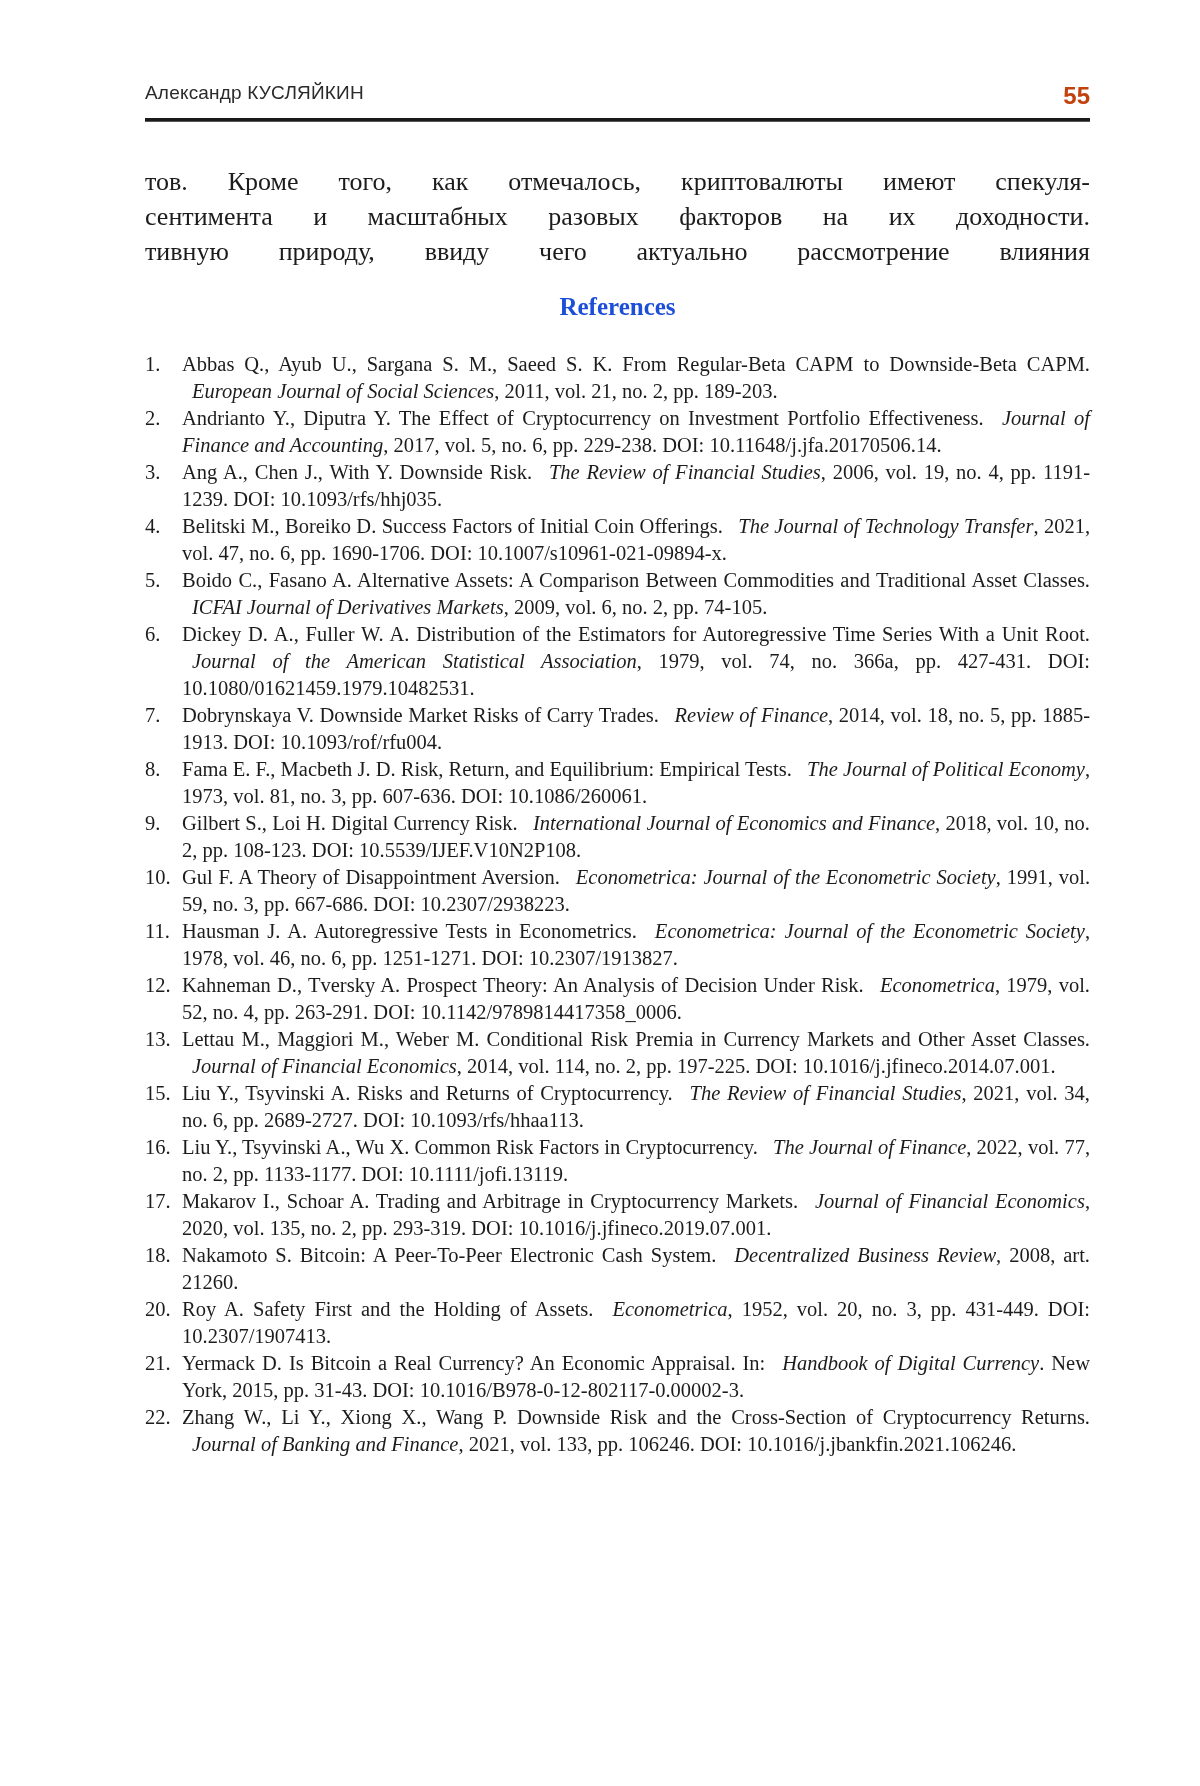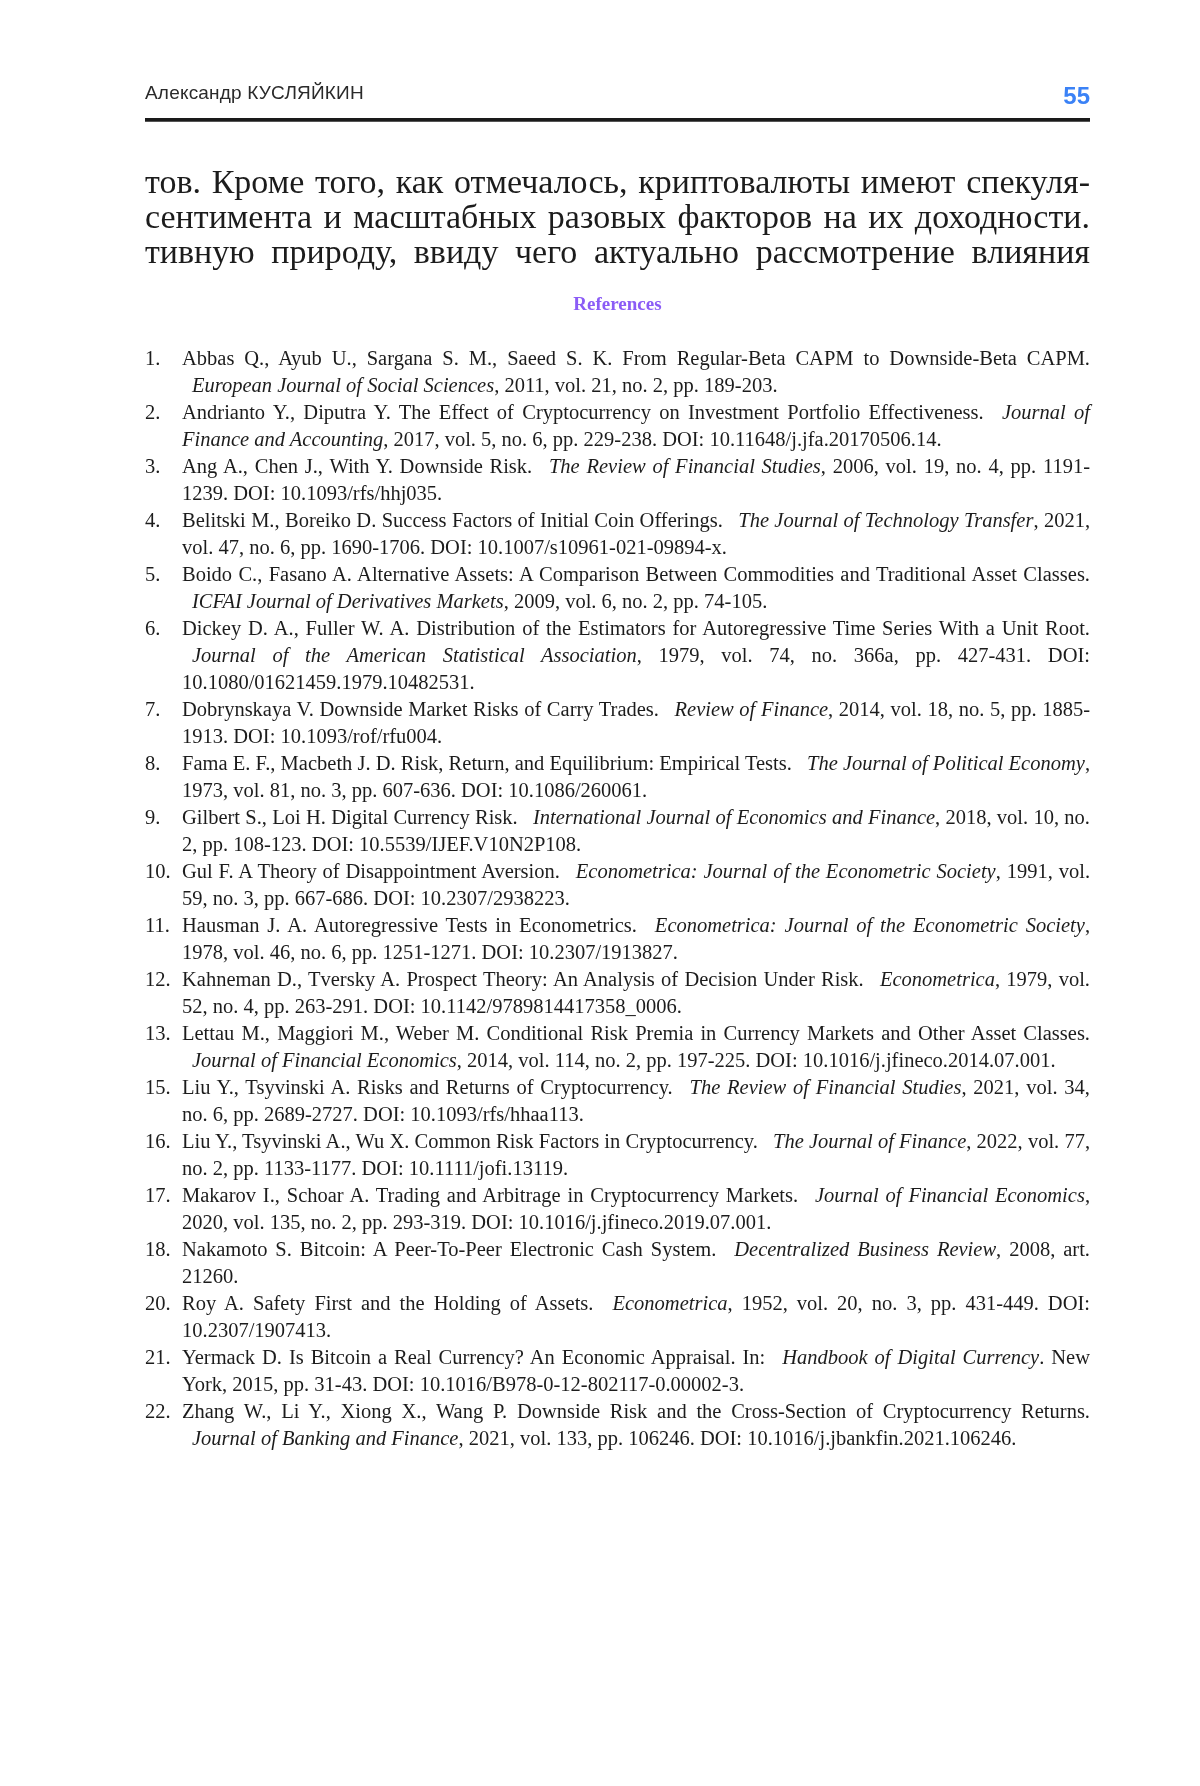--- a/index.html
+++ b/index.html
@@ -26,43 +26,43 @@
     padding-bottom: 8px;
   }
   .author-name {
     font-size: 19px;
     color: #2a2a2a;
     letter-spacing: 0.2px;
   }
   .page-number {
     font-size: 24px;
     font-weight: bold;
-    color: #3b82f6;
+    color: #c2410c;
   }
   .header-rule {
     height: 3px;
     background: #1a1a1a;
     border-bottom: 1px solid #555;
   }
   .intro {
     margin: 42px 0 0 0;
-    font-size: 34px;
+    font-size: 26px;
     line-height: 35px;
     color: #1c1c1c;
   }
   .intro-line {
     text-align: justify;
     text-align-last: justify;
   }
   .refs-title {
     margin: 24px 0 0 0;
-    font-size: 19px;
+    font-size: 25px;
     font-weight: bold;
     text-align: center;
-    color: #8b5cf6;
+    color: #1d4ed8;
   }
   .ref-list {
     margin: 30px 0 0 0;
     padding: 0;
     list-style: none;
     font-size: 20.5px;
     line-height: 27px;
   }
   .ref-item {
     display: flex;

